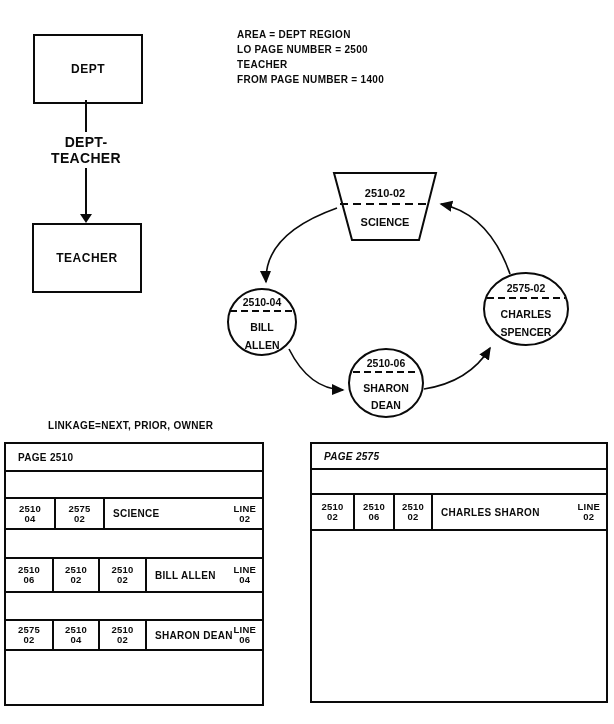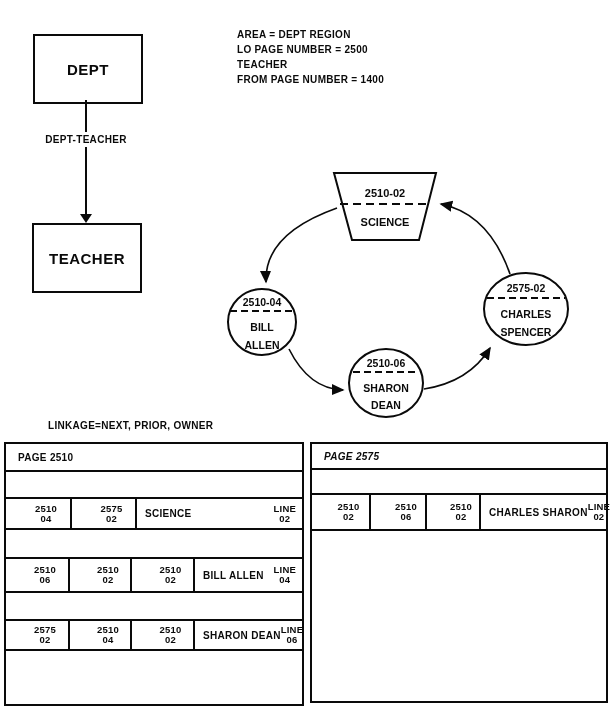--- a/index.html
+++ b/index.html
@@ -6,47 +6,47 @@
   .page{
     position:relative;width:614px;height:724px;background:#ffffff;
     font-family:"Liberation Sans","DejaVu Sans",sans-serif;
     font-weight:700;color:#0a0a0a;overflow:hidden;
   }
   .abs{position:absolute;}
   
   .recbox{
     border:2px solid #0a0a0a;background:#fff;
     display:flex;align-items:center;justify-content:center;
-    font-size:15px;letter-spacing:.5px;
+    font-size:12px;letter-spacing:.5px;
   }
   .vline{width:2px;background:#0a0a0a;}
   .arrowhead-down{
     width:0;height:0;
     border-left:6px solid transparent;border-right:6px solid transparent;
     border-top:9px solid #0a0a0a;
   }
   .setlabel{
-    background:#fff;text-align:center;font-size:10px;letter-spacing:.3px;padding:2px 0;
+    background:#fff;text-align:center;font-size:14px;letter-spacing:.3px;padding:2px 0;
   }
   
   .schema div{height:15px;line-height:15px;font-size:10px;letter-spacing:.3px;white-space:nowrap;}
   
   .linkage{font-size:10px;letter-spacing:.3px;}
   
   .ptable{
     border:2px solid #0a0a0a;background:#fff;box-sizing:border-box;
     display:flex;flex-direction:column;
   }
   .band{border-bottom:2px solid #0a0a0a;box-sizing:border-box;display:flex;flex:none;}
   .band.last{border-bottom:none;flex:1;}
   .band.hdr{align-items:center;padding-left:12px;font-size:10px;letter-spacing:.3px;}
   .cell{
     border-right:2px solid #0a0a0a;box-sizing:border-box;flex:none;
     display:flex;flex-direction:column;align-items:center;justify-content:center;
-    font-size:9.5px;line-height:10px;letter-spacing:.2px;margin-left:16px;
+    font-size:9.5px;line-height:10px;letter-spacing:.2px;
   }
   .namecell{flex:1;display:flex;align-items:center;}
   .recname{padding-left:8px;font-size:10px;letter-spacing:.3px;white-space:nowrap;}
   .lineblk{
     margin-left:auto;margin-right:6px;text-align:center;
     font-size:9.5px;line-height:10px;letter-spacing:.2px;
   }
   
   svg text{font-family:"Liberation Sans","DejaVu Sans",sans-serif;font-weight:700;fill:#0a0a0a;}
 </style>
@@ -103,21 +103,21 @@
 
     <ellipse cx="526" cy="309" rx="42" ry="36" fill="#ffffff" stroke="#0a0a0a" stroke-width="2"></ellipse>
     <path d="M 487 298 L 565 298" stroke="#0a0a0a" stroke-width="2" stroke-dasharray="7 4"></path>
     <text x="526" y="292" text-anchor="middle" font-size="10.5">2575-02</text>
     <text x="526" y="318" text-anchor="middle" font-size="10.5">CHARLES</text>
     <text x="526" y="336" text-anchor="middle" font-size="10.5">SPENCER</text>
   </svg>
 
   <div class="linkage abs" style="left:48px;top:420px;">LINKAGE=NEXT, PRIOR, OWNER</div>
 
-  <div class="ptable abs" style="left:4px;top:442px;width:300px;height:264px;justify-content:flex-end;">
+  <div class="ptable abs" style="left:4px;top:442px;width:260px;height:264px;justify-content:flex-end;">
     <div class="band hdr" style="height:28px;">
       <span>PAGE 2510</span>
     </div>
     <div class="band" style="height:27px;"></div>
 
     <div class="band" style="height:31px;">
       <div class="cell" style="width:50px;">
         <span>2510</span>
         <span>04</span>
       </div>

